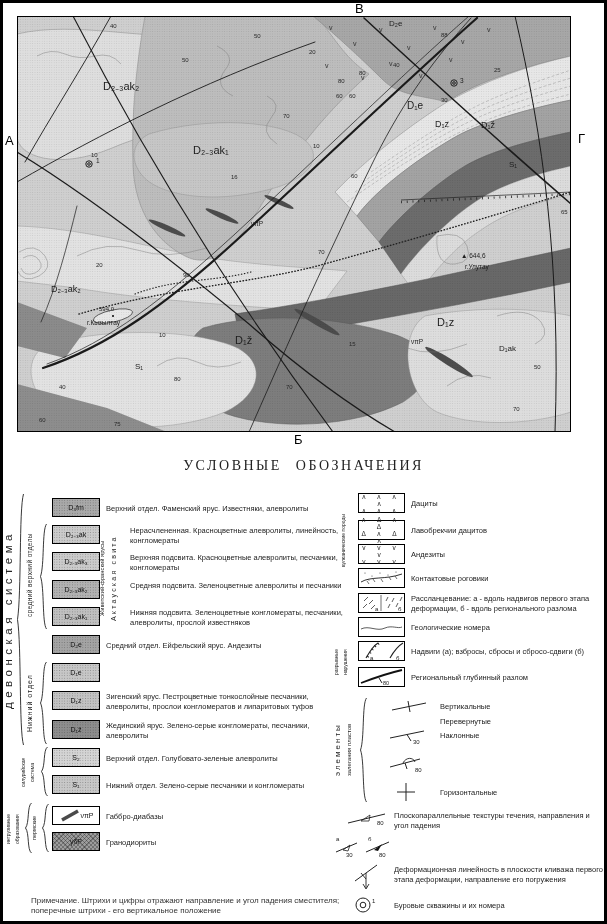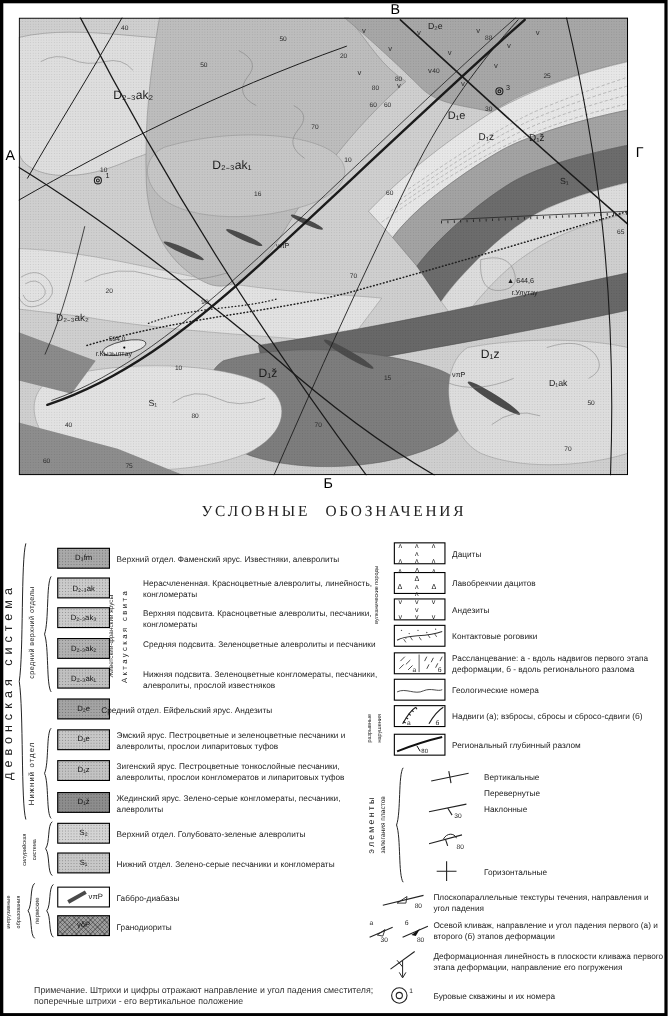--- a/index.html
+++ b/index.html
@@ -256,26 +256,25 @@
   <div class="desc" style="left:127px;top:578px;width:215px">Средняя подсвита. Зеленоцветные алевролиты и песчаники</div>
 
   <div class="sw dots" style="left: 49px; top: 604px; background-color: rgb(192, 192, 192);">
       <span>D₂₋₃ak₁</span>
     </div>
   <div class="desc" style="left:127px;top:605px;width:215px">Нижняя подсвита. Зеленоцветные конгломераты, песчаники, алевролиты, прослой известняков</div>
 
   <div class="sw dots" style="left: 49px; top: 632px; background-color: rgb(164, 164, 164);">
       <span>D₂e</span>
     </div>
-  <div class="desc" style="left:89px;top:638px;width:240px">Средний отдел. Ейфельский ярус. Андезиты</div>
+  <div class="desc" style="left:103px;top:638px;width:240px">Средний отдел. Ейфельский ярус. Андезиты</div>
 
   <div class="sw dots" style="left: 49px; top: 660px; background-color: rgb(199, 199, 199);">
       <span>D₁e</span>
     </div>
-  <div class="desc" style="left:103px;top:661px;width:240px">Эмский ярус. Пестроцветные и зеленоцветные песчаники и алевролиты, прослои липаритовых туфов</div>
 
   <div class="sw dots" style="left: 49px; top: 688px; background-color: rgb(195, 195, 195);">
       <span>D₁z</span>
     </div>
   <div class="desc" style="left:103px;top:689px;width:245px">Зигенский ярус. Пестроцветные тонкослойные песчаники, алевролиты, прослои конгломератов и липаритовых туфов</div>
 
   <div class="sw dots" style="left: 49px; top: 717px; background-color: rgb(141, 141, 141);">
       <span>D₁ž</span>
     </div>
   <div class="desc" style="left:103px;top:718px;width:240px">Жединский ярус. Зелено-серые конгломераты, песчаники, алевролиты</div>
@@ -442,21 +441,20 @@
   <svg class="sym" style="left:330px;top:830px" width="60" height="24">
     <text x="3" y="8" font-size="6" fill="#222">а</text>
     <line x1="3" y1="19" x2="24" y2="10" stroke="#222" stroke-width="1"></line>
     <path d="M10,17 L17,12 L15,18 Z" stroke="#222" stroke-width="0.8" fill="none"></path>
     <text x="13" y="23.5" font-size="6" fill="#222">30</text>
     <text x="35" y="8" font-size="6" fill="#222">б</text>
     <line x1="33" y1="19" x2="56" y2="9" stroke="#222" stroke-width="1"></line>
     <path d="M41,17 L49,11 L45,18 Z" fill="#111"></path>
     <text x="46" y="23.5" font-size="6" fill="#222">80</text>
   </svg>
-  <div class="desc" style="left:391px;top:834px;width:210px">Осевой кливаж, направление и угол падения первого (а) и второго (б) этапов деформации</div>
 
   <svg class="sym" style="left:348px;top:856px" width="30" height="32">
     <line x1="4" y1="22" x2="26" y2="6" stroke="#222" stroke-width="1"></line>
     <line x1="10" y1="14" x2="15" y2="20" stroke="#222" stroke-width="0.9"></line>
     <line x1="15" y1="14" x2="15" y2="29" stroke="#222" stroke-width="0.9"></line>
     <path d="M12,25 L15,30 L18,25" stroke="#222" stroke-width="0.9" fill="none"></path>
   </svg>
   <div class="desc" style="left:391px;top:862px;width:210px">Деформационная линейность в плоскости кливажа первого этапа деформации, направление его погружения</div>
 
   <svg class="sym" style="left:350px;top:892px" width="26" height="20">

